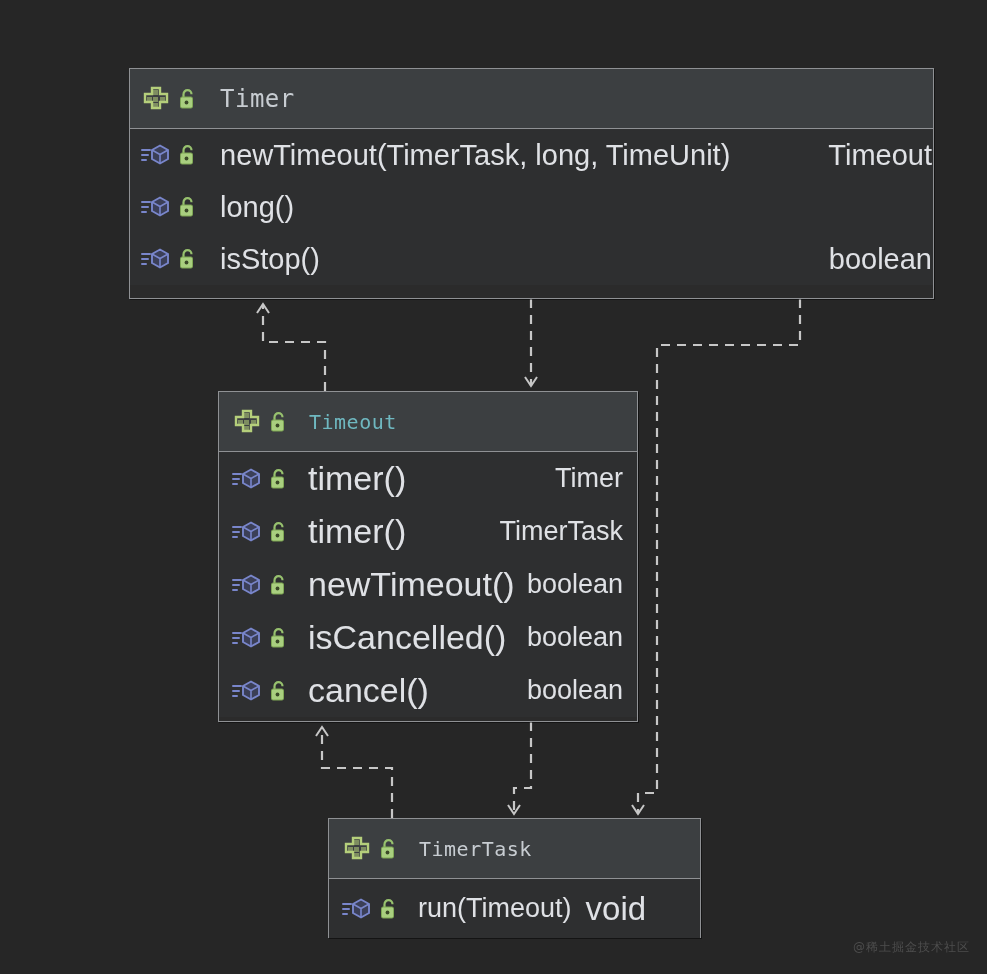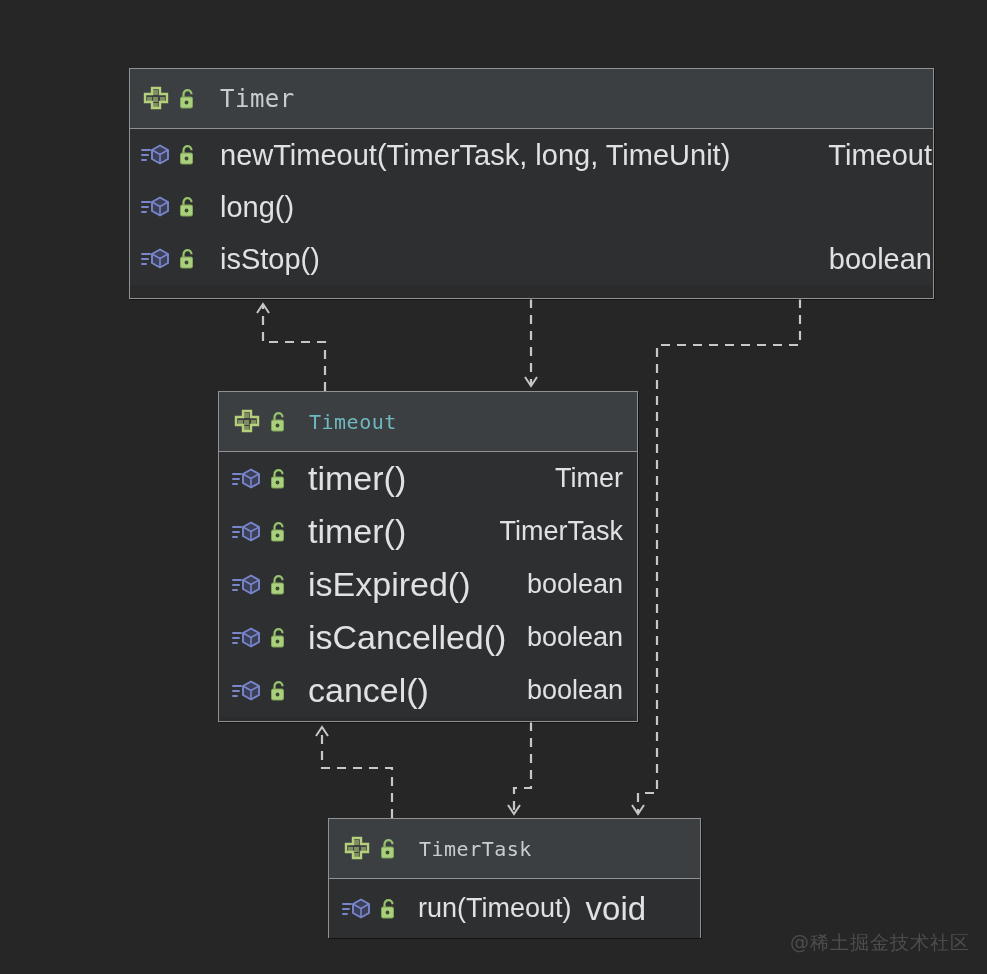--- a/index.html
+++ b/index.html
@@ -74,21 +74,21 @@
   .ico-iface{width:30px;height:26px;}
   .ico-method{width:30px;height:24px;}
   .ico-lock{width:17px;height:22px;margin-left:8px;}
 
   
   #arrows{position:absolute;left:0;top:0;width:987px;height:974px;z-index:2;pointer-events:none;}
 
   
   #watermark{
     position:absolute;right:17px;bottom:26px;
-    color:#4d4d4d;font-size:19px;
+    color:#4d4d4d;font-size:12px;
     font-family:"DejaVu Sans",sans-serif;
     letter-spacing:1px;
     user-select:none;
   }
 </style>
 </head>
 <body>
 
 <div id="canvas">
 
@@ -295,21 +295,21 @@
             <path d="M11,7 L19,11.5 L27,7 M19,11.5 V20.5" fill="none" stroke="#7986cb" stroke-width="1.6"></path>
           </svg>
         </span>
         <span class="icon-wrap">
           <svg class="ico ico-lock" viewBox="0 0 17 22">
             <path d="M4.5,9 V6.2 A4,4 0 0 1 12.5,6.2" fill="none" stroke="#97c16e" stroke-width="2.2"></path>
             <rect x="1.5" y="9" width="12" height="11" rx="1.6" fill="#a9cf7f" stroke="#7fa855" stroke-width="1"></rect>
             <circle cx="7.5" cy="14.5" r="1.9" fill="#3b4a28"></circle>
           </svg>
         </span>
-        <span class="m-name">isExpired()</span>
+        <span class="m-name">newTimeout()</span>
         <span class="m-type">boolean</span>
       </div>
 
       <div class="uml-row">
         <span class="icon-wrap">
           <svg class="ico ico-method" viewBox="0 0 30 24">
             <g stroke="#7986cb" stroke-width="2" stroke-linecap="round">
               <line x1="1" y1="7" x2="9" y2="7"></line>
                 <line x1="1" y1="12" x2="7" y2="12"></line>
                 <line x1="1" y1="17" x2="5" y2="17"></line>

